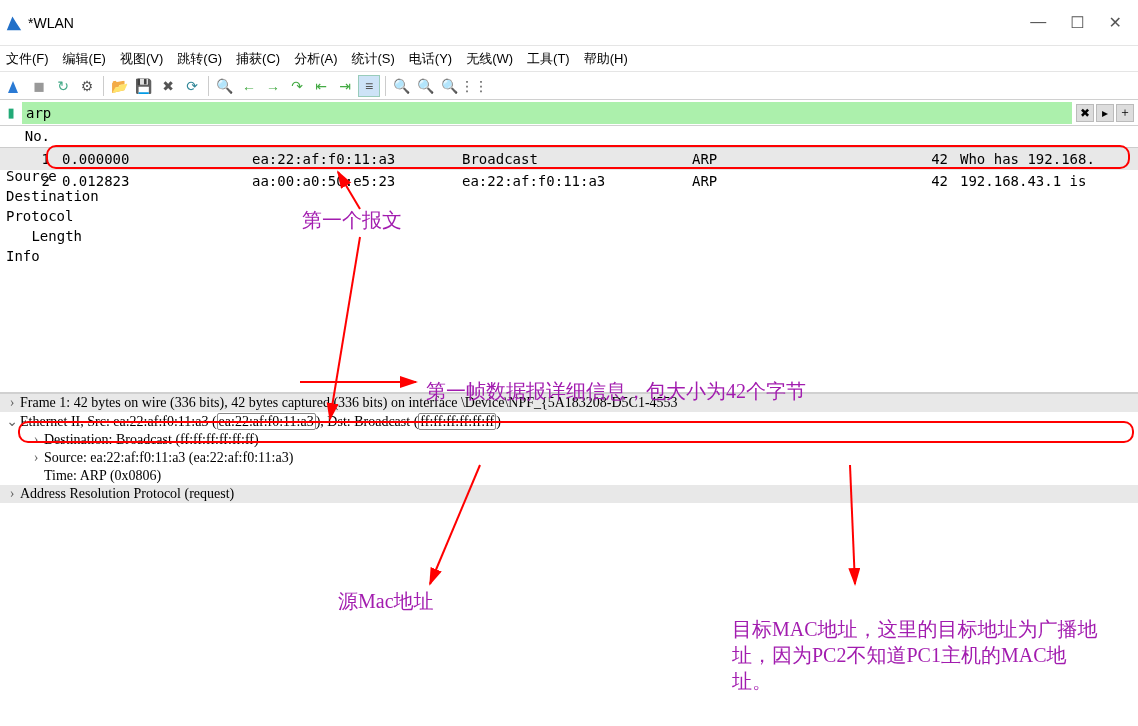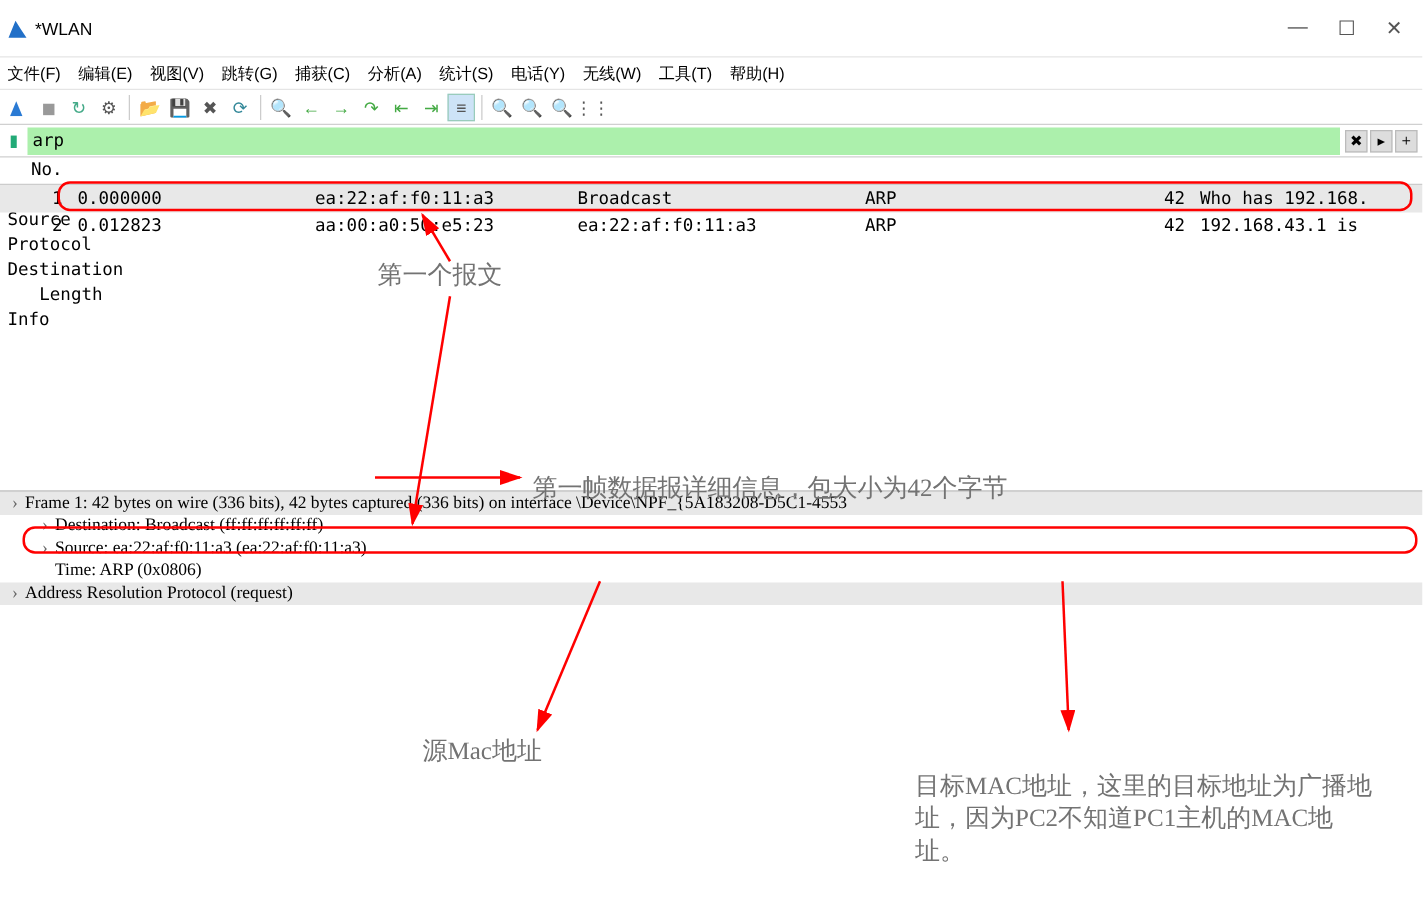--- a/index.html
+++ b/index.html
@@ -44,21 +44,21 @@
 
 .details { font-family: Liberation Serif, serif; font-size: 14px; }
 .details .d-line { padding: 1px 0 1px 4px; white-space: nowrap; overflow: hidden; position: relative; }
 .details .exp { display: inline-block; width: 16px; text-align: center; color: #666; cursor: pointer; }
 .details .hl { background: #e8e8e8; }
 .details .sub { padding-left: 28px; }
 .details .sub2 { padding-left: 44px; }
 .mac-box { border: 1px solid #888; padding: 0 1px; border-radius: 2px; }
 
 .red-box { position: absolute; border: 2px solid red; border-radius: 10px; pointer-events: none; }
-.red-text { position: absolute; color: #737373; font-size: 20px; font-family: "Microsoft YaHei"; pointer-events: none; line-height: 1.3; }
+.red-text { position: absolute; color: #a21caf; font-size: 20px; font-family: "Microsoft YaHei"; pointer-events: none; line-height: 1.3; }
 svg.anno { position: absolute; top: 0; left: 0; pointer-events: none; }
 </style>
 </head>
 <body>
 
 <div class="titlebar">
   <svg class="fin" viewBox="0 0 20 20">
       <path d="M1 19 L8 2 L13 10 L19 19 Z" fill="#2270c8"></path>
     </svg>
   <span class="title">*WLAN</span>
@@ -119,22 +119,22 @@
     <span>✖</span>
     <span>▸</span>
     <span>＋</span>
   </div>
 </div>
 
 <div class="packet-header">
   <div class="col c-no">No.</div>
   <div class="col c-time">Time</div>
   <div class="col c-src">Source</div>
+  <div class="col c-dst">Destination</div>
   <div class="col c-proto">Protocol</div>
-  <div class="col c-dst">Destination</div>
   <div class="col c-len">Length</div>
   <div class="col c-info">Info</div>
 </div>
 
 <div class="packet-list">
   <div class="packet-row selected">
     <div class="cell c-no">1</div>
     <div class="cell c-time">0.000000</div>
     <div class="cell c-src">ea:22:af:f0:11:a3</div>
     <div class="cell c-dst">Broadcast</div>
@@ -154,20 +154,23 @@
 </div>
 
 <div class="gap-area"></div>
 
 <div class="splitter"></div>
 
 <div class="details">
   <div class="d-line hl">
     <span class="exp">›</span><span>Frame 1: 42 bytes on wire (336 bits), 42 bytes captured (336 bits) on interface \Device\NPF_{5A183208-D5C1-4553</span>
   </div>
+  <div class="d-line">
+    <span class="exp">⌄</span><span>Ethernet II, Src: ea:22:af:f0:11:a3 (</span><span class="mac-box">ea:22:af:f0:11:a3</span><span>), Dst: Broadcast (</span><span class="mac-box">ff:ff:ff:ff:ff:ff</span><span>)</span>
+  </div>
   <div class="d-line sub">
     <span class="exp">›</span><span>Destination: Broadcast (ff:ff:ff:ff:ff:ff)</span>
   </div>
   <div class="d-line sub">
     <span class="exp">›</span><span>Source: ea:22:af:f0:11:a3 (ea:22:af:f0:11:a3)</span>
   </div>
   <div class="d-line sub2">
     <span>Time: ARP (0x0806)</span>
   </div>
   <div class="d-line hl">

